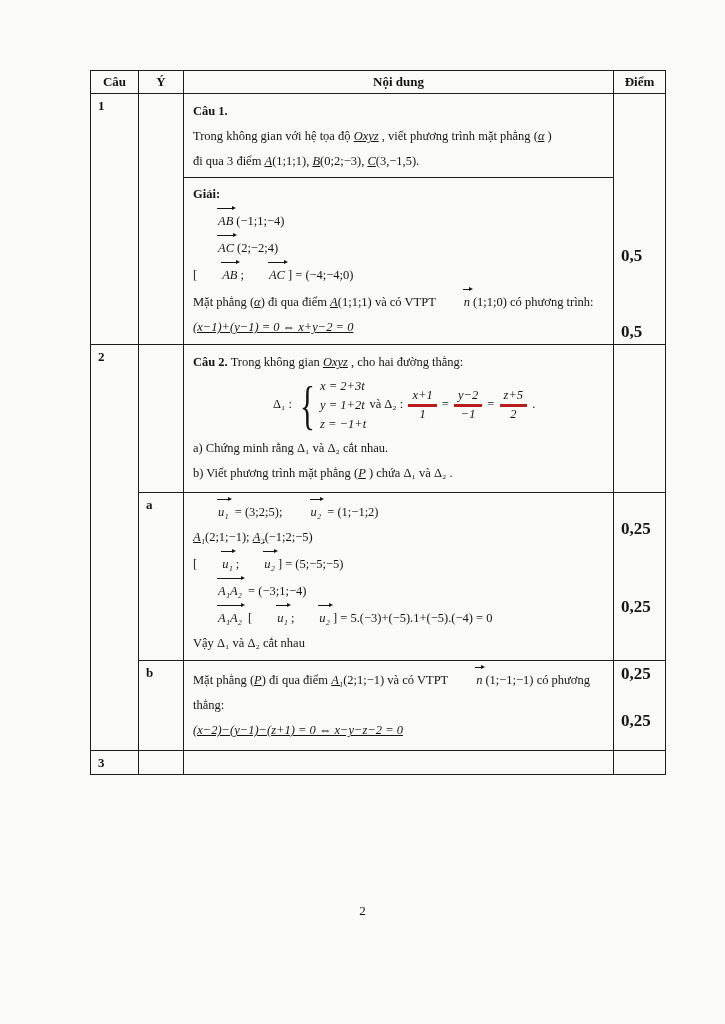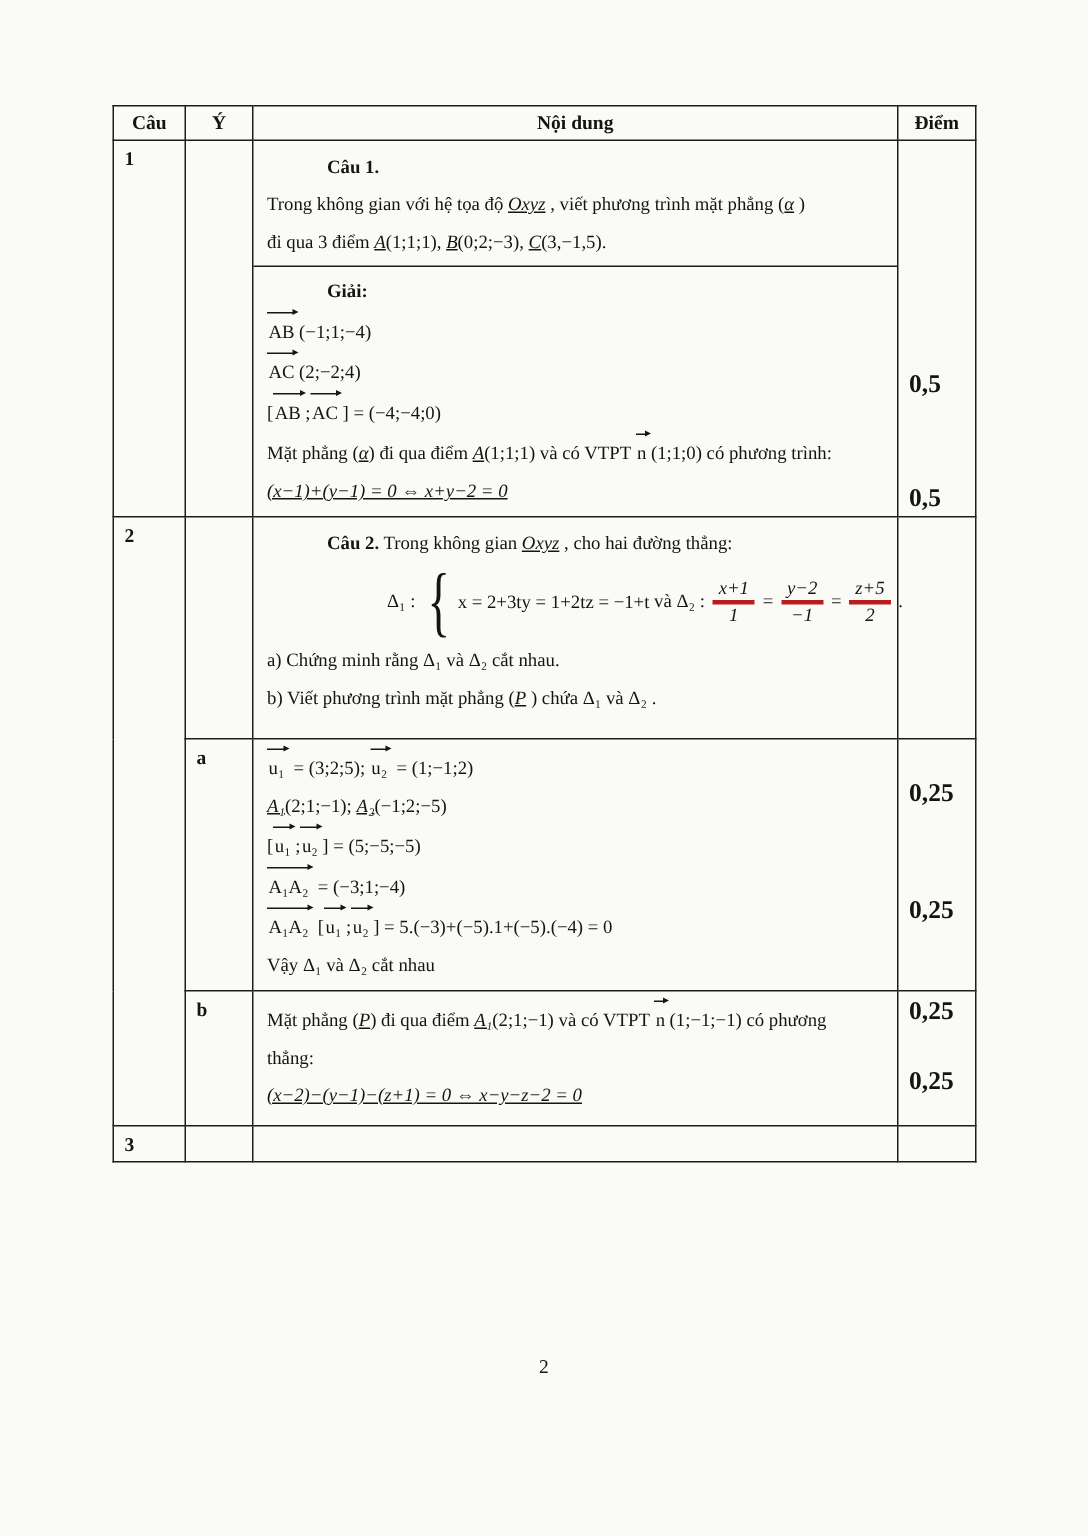--- a/index.html
+++ b/index.html
@@ -6,45 +6,45 @@
   html,body { width:725px; height:1024px; }
   body {
     position:relative;
     background:#fafaf7;
     font-family:"Liberation Serif","DejaVu Serif",serif;
     color:#141414;
     overflow:hidden;
   }
   .sheet { position:absolute; inset:0; }
   table.answer {
-    position:absolute; left:75px; top:70px; width:575px;
+    position:absolute; left:90px; top:70px; width:575px;
     border-collapse:collapse; table-layout:fixed;
   }
   th, td { border:1.4px solid #1c1c1c; }
   th { font-size:13px; font-weight:bold; padding:3px 2px; text-align:center; }
   td { vertical-align:top; }
   td.cau-cell  { font-weight:bold; font-size:13px; padding:4px 0 0 7px; }
   td.y-cell    { font-weight:bold; font-size:13px; padding:4px 0 0 7px; }
   td.content-cell { padding:5px 9px 4px 9px; font-size:12.5px; }
   td.points-cell  { position:relative; font-weight:bold; font-size:17px; }
   .points-value { position:absolute; left:7px; }
   .line { line-height:25px; white-space:nowrap; }
-  .bold { font-weight:bold;margin-left:40px; }
+  .bold { font-weight:bold; }
   .ital { font-style:italic;text-decoration:underline; }
-  .vec { position:relative; display:inline-block; padding:2px 3px 0 1px; }
+  .vec { font-style:italic; position:relative; display:inline-block; padding:2px 3px 0 1px;margin-left:24px; }
   .vec::before { content:""; position:absolute; left:0; right:3px; top:1px; border-top:1px solid #161616; }
   .vec::after  { content:""; position:absolute; right:0; top:-1px; width:0; height:0;
                  border-left:4px solid #161616; border-top:2px solid transparent; border-bottom:2px solid transparent; }
   .frac { display:inline-flex; flex-direction:column; align-items:center; vertical-align:middle;
           margin:0 2px; font-style:italic; line-height:1.25; }
   .frac .num { padding:0 4px; border-bottom:3px solid #b91c1c; }
   .frac .den { padding:0 4px; }
   .cases { display:inline-flex; align-items:center; vertical-align:middle; margin:2px 0; }
   .cases .brace { font-size:52px; line-height:0.95; font-weight:normal; transform:scaleX(0.6); margin-right:0; }
-  .cases .ccol { display:flex; flex-direction:row; }
+  .cases .ccol { display:flex; flex-direction:column; font-style:italic; }
   .cases .ccol div { line-height:19px; }
   .divider { border-top:1.4px solid #1c1c1c; margin:3px -9px 4px -9px; height:0; }
   .page-number { position:absolute; left:0; right:0; top:903px; text-align:center; font-size:13px; }
 </style>
 </head>
 <body>
 
 <div class="sheet">
   <table class="answer">
     <colgroup>

